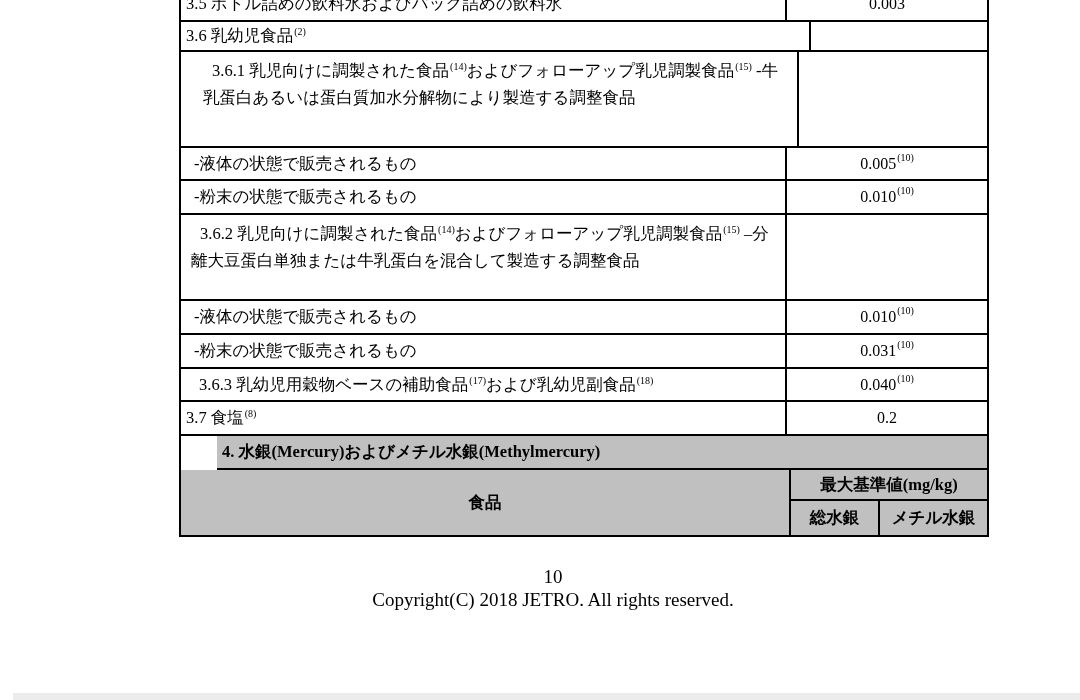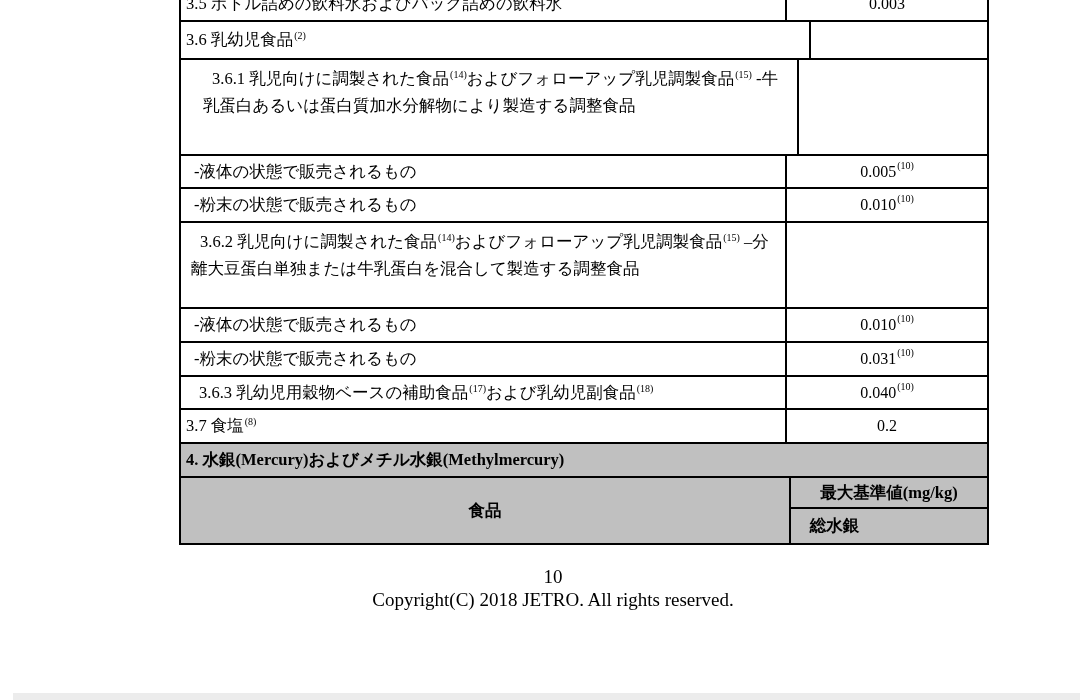--- a/index.html
+++ b/index.html
@@ -70,20 +70,21 @@
   
   .sec4-row {
     display: flex;
     align-items: center;
     height: 34px;
     background: #c0c0c0;
     border-bottom: 2px solid #000;
     font-weight: bold;
     padding-left: 5px;
     font-size: 16.5px;
+    margin-left: 36px;
   }
   .merc-head {
     display: flex;
     height: 65px;
     background: #c0c0c0;
     font-weight: bold;
     font-size: 16.5px;
   }
   .merc-food {
     width: 608px;  
@@ -152,21 +153,21 @@
 
     <div id="lead-rows">
         <div class="t-row" style="height: 34px;">
           <div class="t-food lvl0">
             <span><span>3.5 ボトル詰めの飲料水およびパック詰めの飲料水</span></span>
           </div>
           <div class="t-val">
             <span>0.003</span>
           </div>
         </div>
-        <div class="t-row" style="height: 38px; gap: 24px;">
+        <div class="t-row" style="height: 30px; gap: 24px;">
           <div class="t-food lvl0">
             <span><span>3.6 乳幼児食品</span><span class="sup">(2)</span></span>
           </div>
           <div class="t-val"></div>
         </div>
         <div class="t-row" style="height: 96px; padding-left: 12px;">
           <div class="t-food para"><span>3.6.1 乳児向けに調製された食品</span><span class="sup">(14)</span><span>およびフォローアップ乳児調製食品</span><span class="sup">(15)</span><span> -牛乳蛋白あるいは蛋白質加水分解物により製造する調整食品</span></div>
           <div class="t-val"></div>
         </div>
         <div class="t-row" style="height: 33px;">
@@ -237,20 +238,23 @@
         <span>食品</span>
       </div>
       <div class="merc-right">
         <div class="merc-maxlbl">
           <span>最大基準値(mg/kg)</span>
         </div>
         <div class="merc-subs">
           <div class="merc-sub1">
             <span>総水銀</span>
           </div>
+          <div class="merc-sub2">
+            <span>メチル水銀</span>
+          </div>
         </div>
       </div>
     </div>
 
   </div>
 
   <div class="footer">
     <div>10</div>
     <div>Copyright(C) 2018 JETRO. All rights reserved.</div>
   </div>

